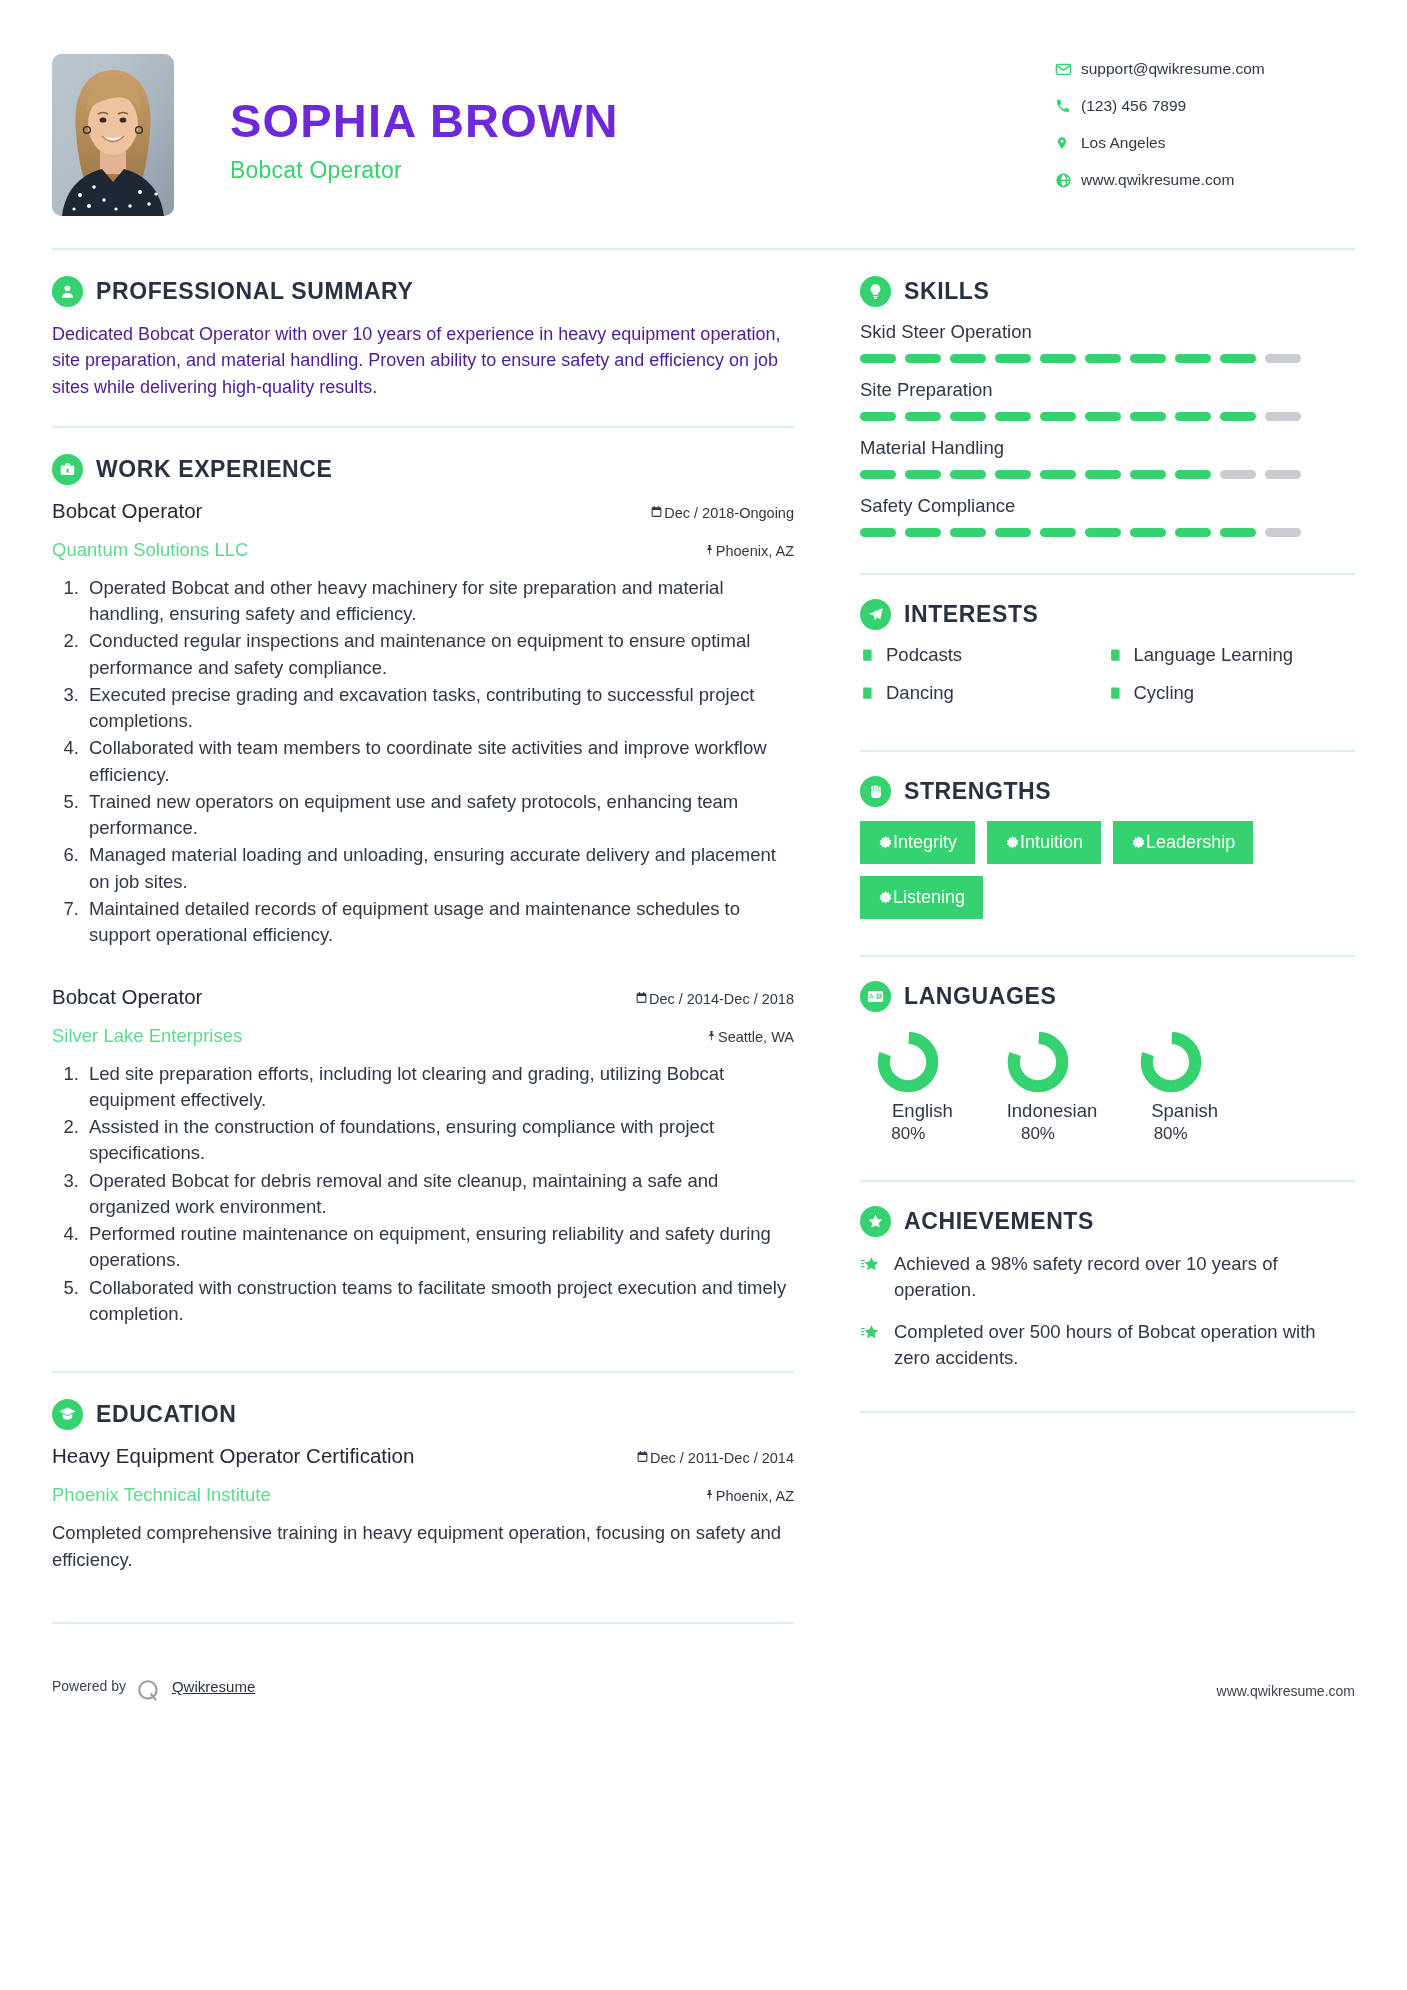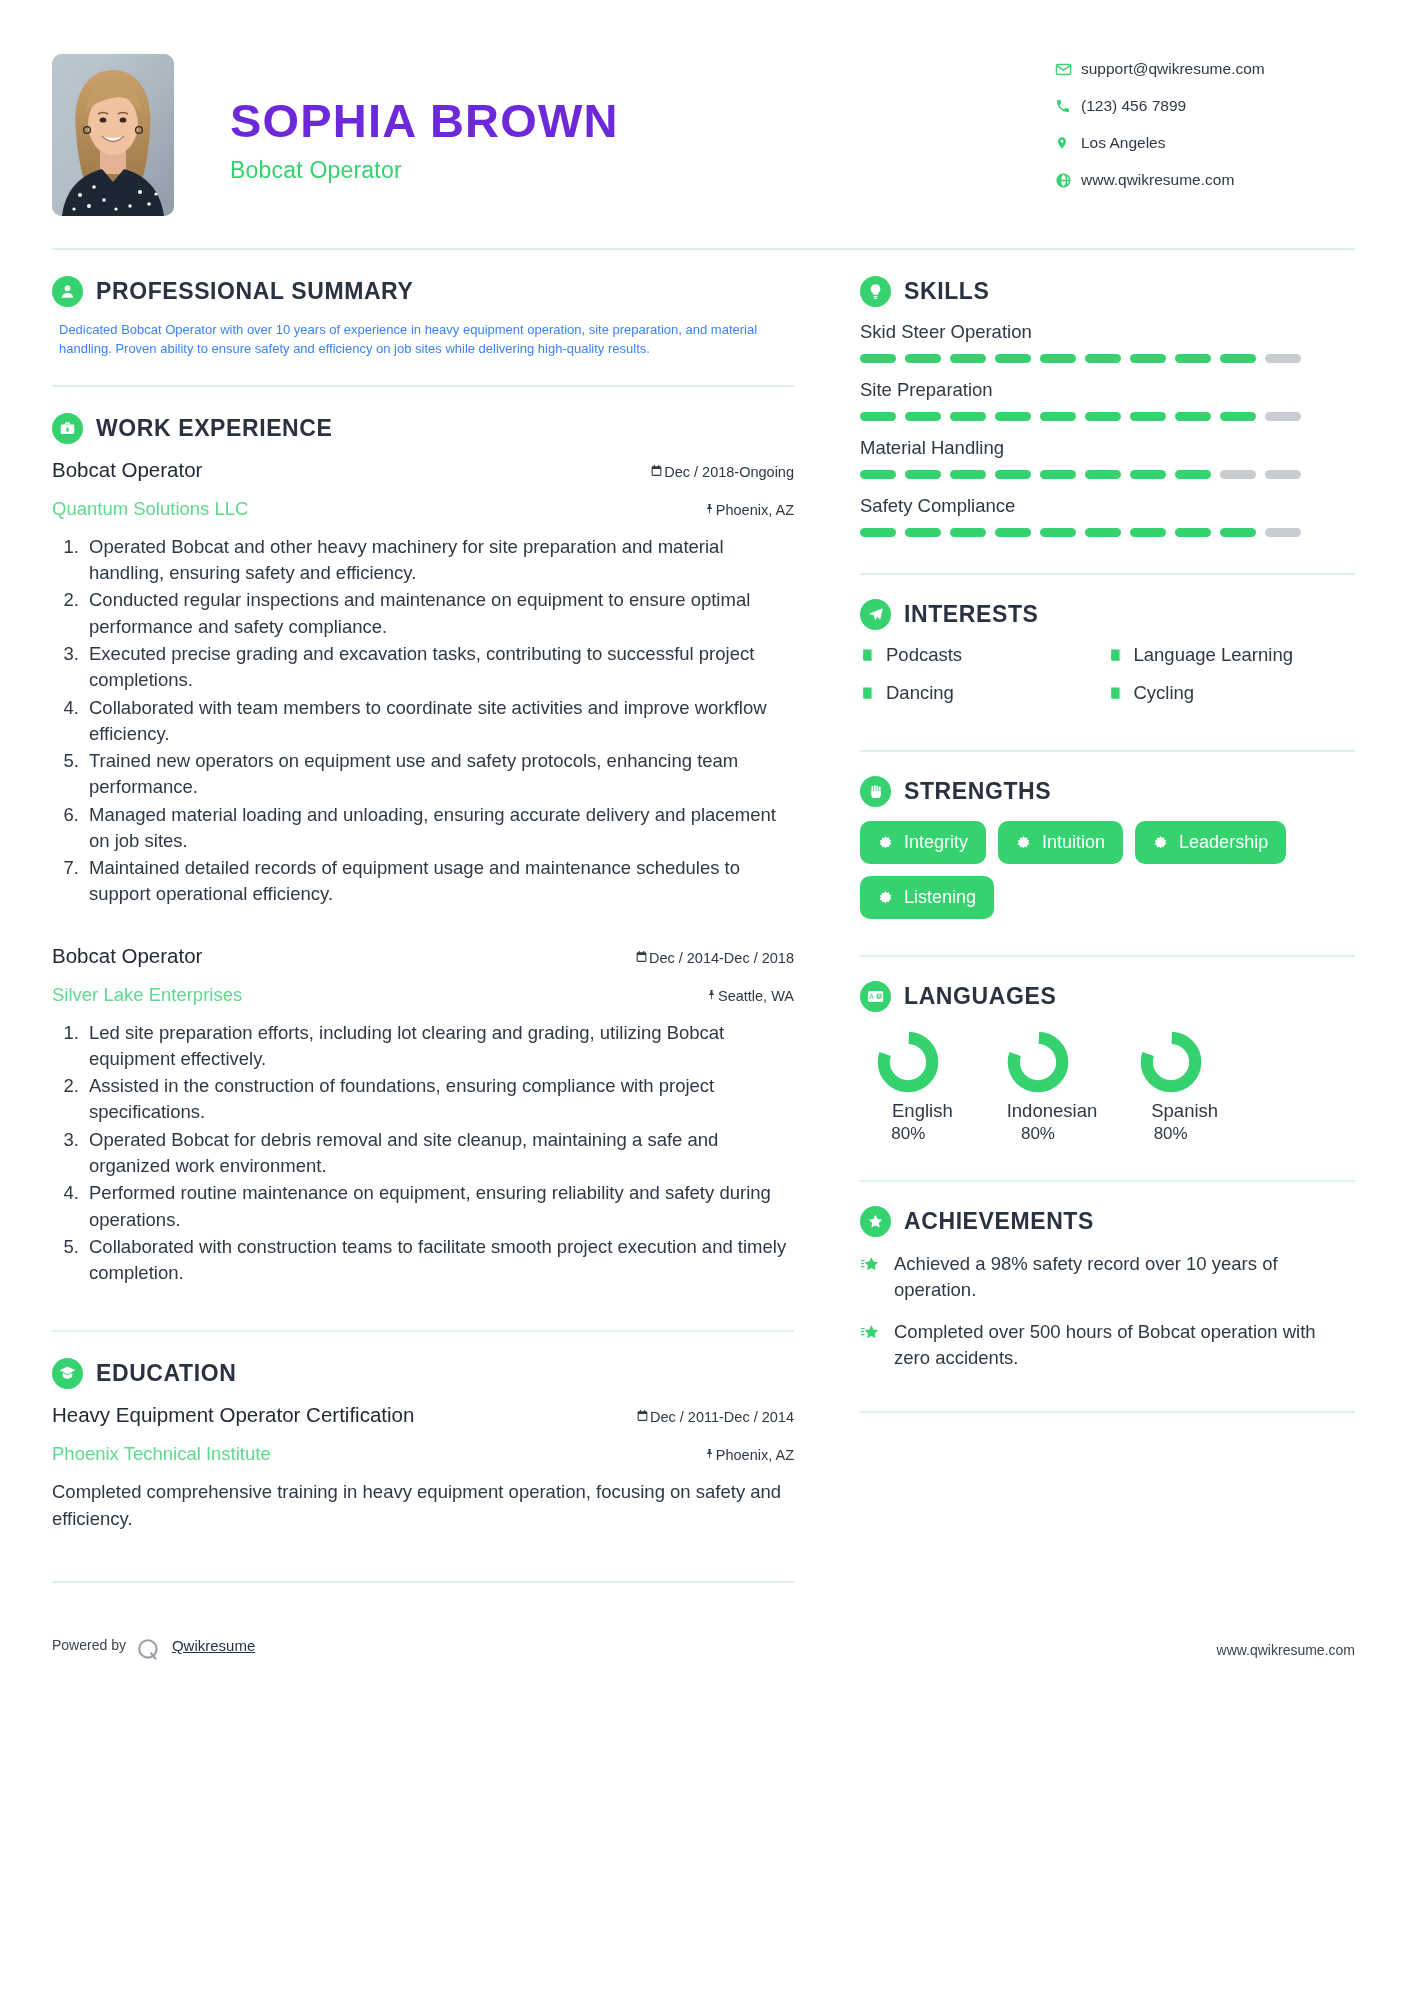--- a/index.html
+++ b/index.html
@@ -112,24 +112,23 @@
   .sec-ic svg { display:block; }
   .sec-title {
     font-size: 23px;
     font-weight: 700;
     letter-spacing: .6px;
     color: #2a3241;
   }
 
   
   .para {
-    font-size: 13px;
+    font-size: 18px;
     line-height: 1.46;
-    color: #3b82f6;
-    margin-left: 7px;
+    color: #4c1d95;
   }
 
   .sec-block { margin-bottom: 26px; }
   .sec-rule { height: 2px; background: #d9f2e6; margin: 26px 0 26px 0; }
   .sec-rule.r { margin: 24px 0 24px 0; }
 
   
   .job { margin-bottom: 6px; }
   .job-row {
     display: flex;
@@ -200,22 +199,21 @@
 
   
   .strengths { display: flex; flex-wrap: wrap; gap: 12px; }
   .strength {
     background: #35d26f;
     color: #ffffff;
     font-size: 18px;
     padding: 11px 18px;
     display: flex;
     align-items: center;
-    gap: 11px;
-    border-radius: 10px;
+    border-radius: 0;
   }
   .strength .st { display:flex; }
 
   
   .langs { display: flex; gap: 26px; padding-left: 4px; }
   .lang { text-align: center; }
   .lang .donut { margin: 4px auto 6px auto; display:block; }
   .lang .lname { font-size: 18.5px; color: #2f3845; margin-left: 28px; }
   .lang .lpct { font-size: 17px; color: #2f3845; margin-top: 2px; }
 

